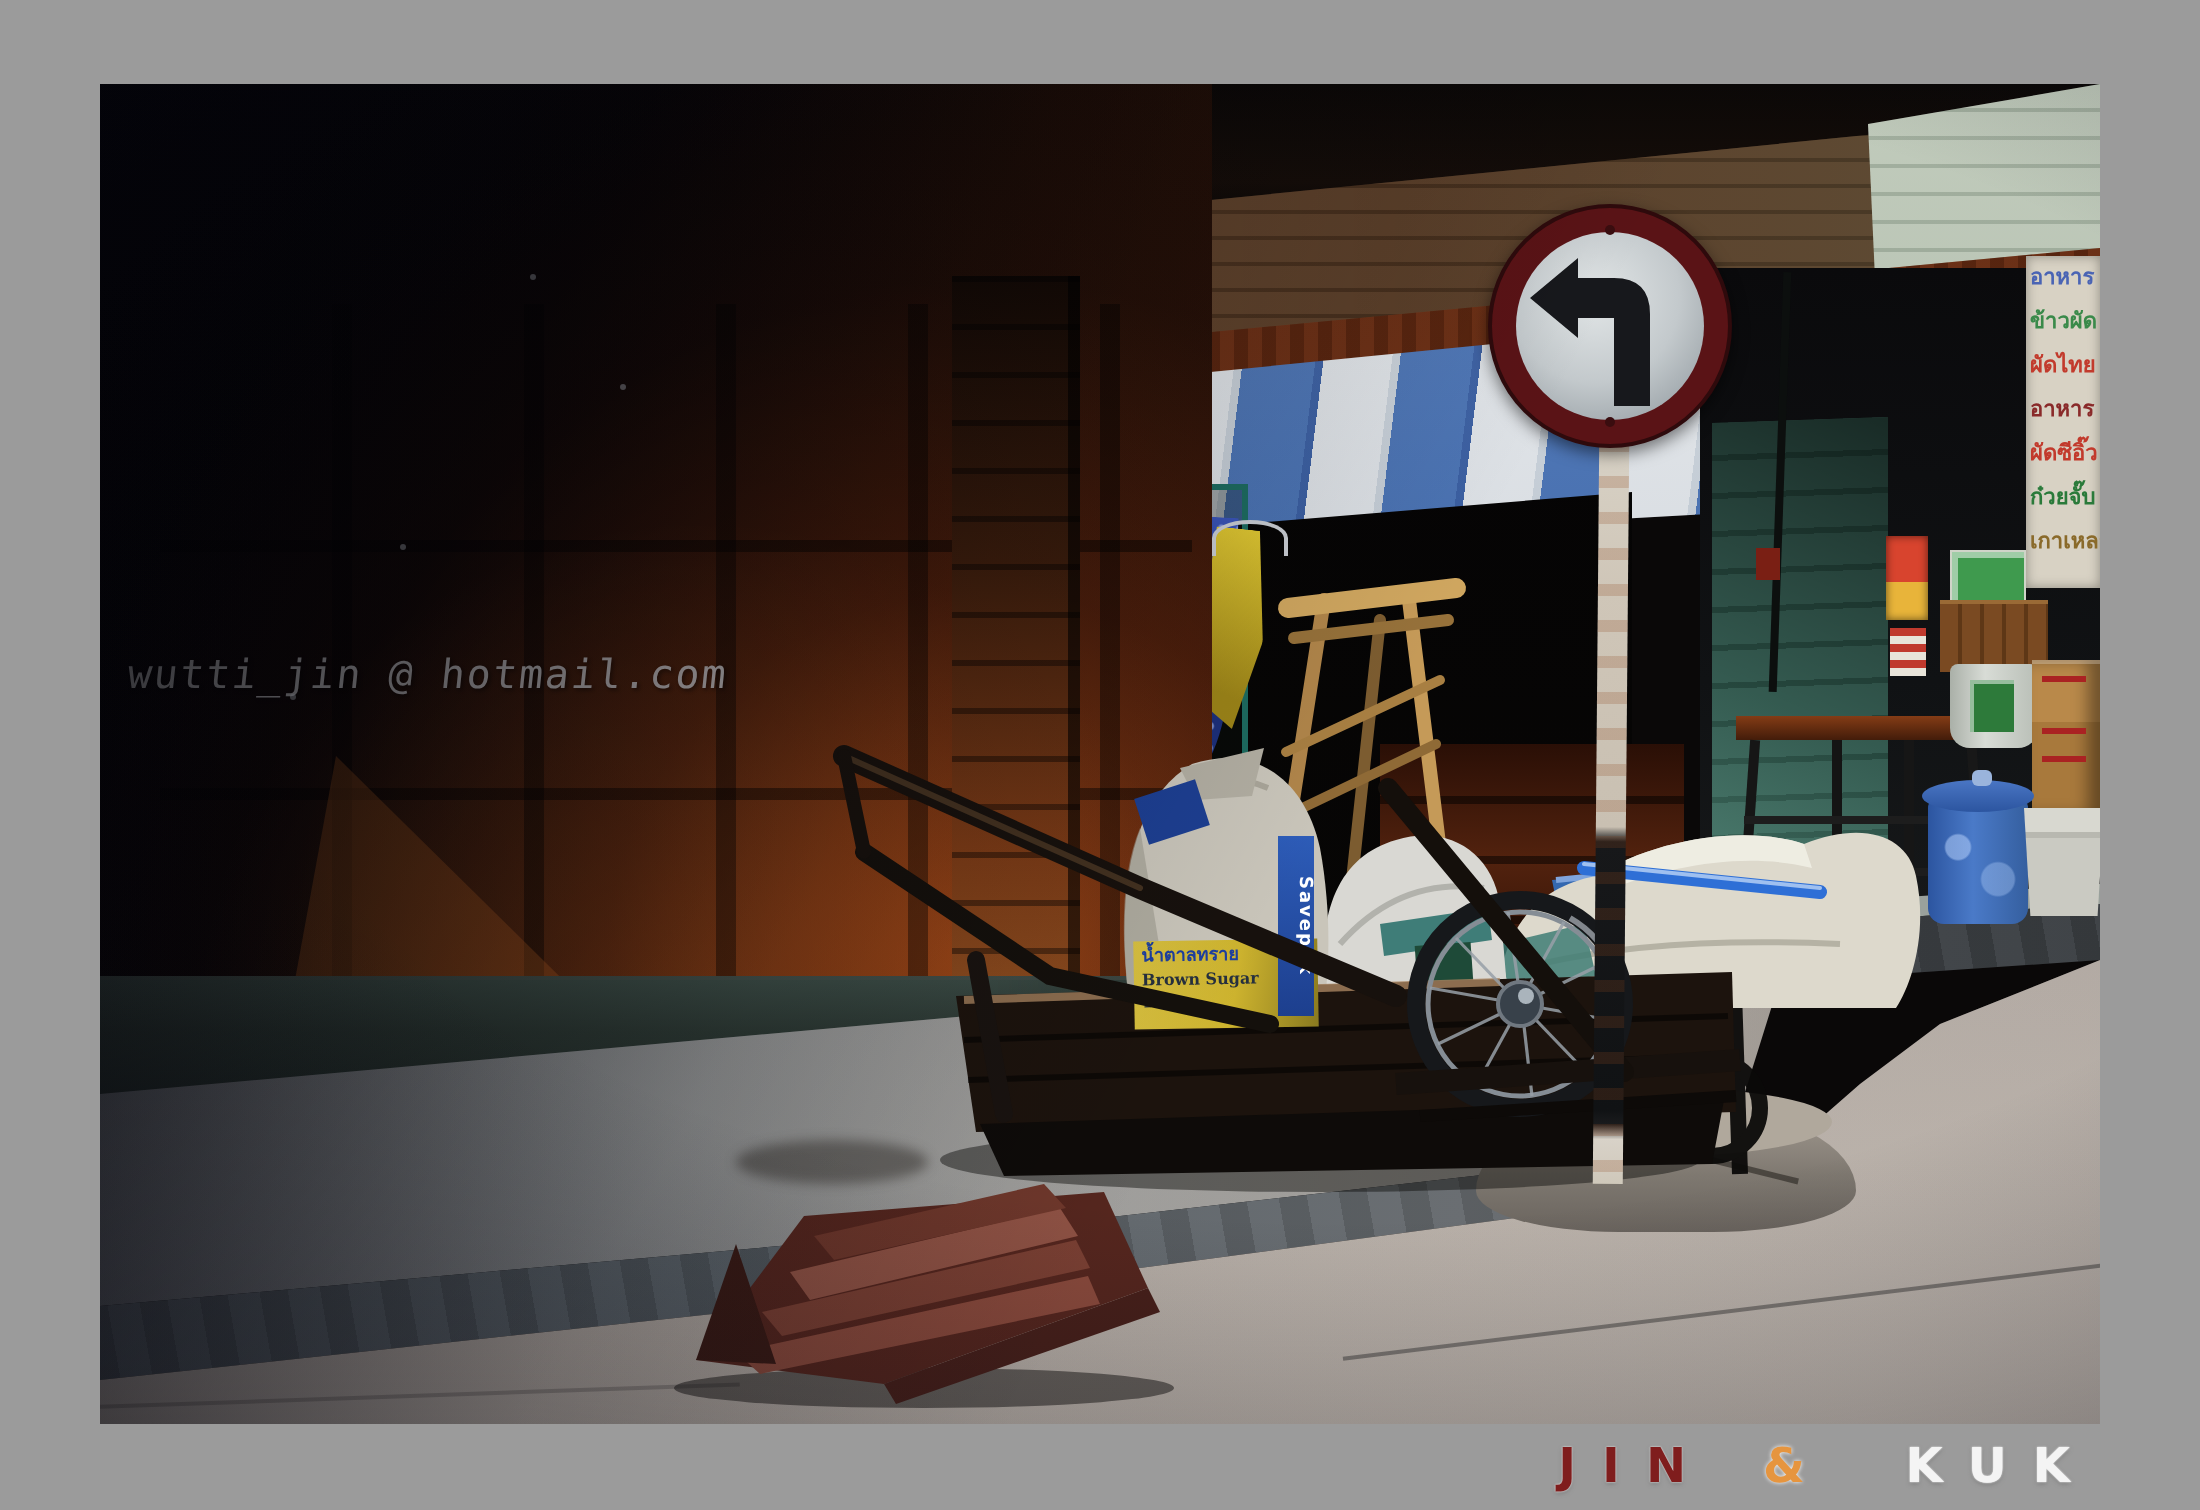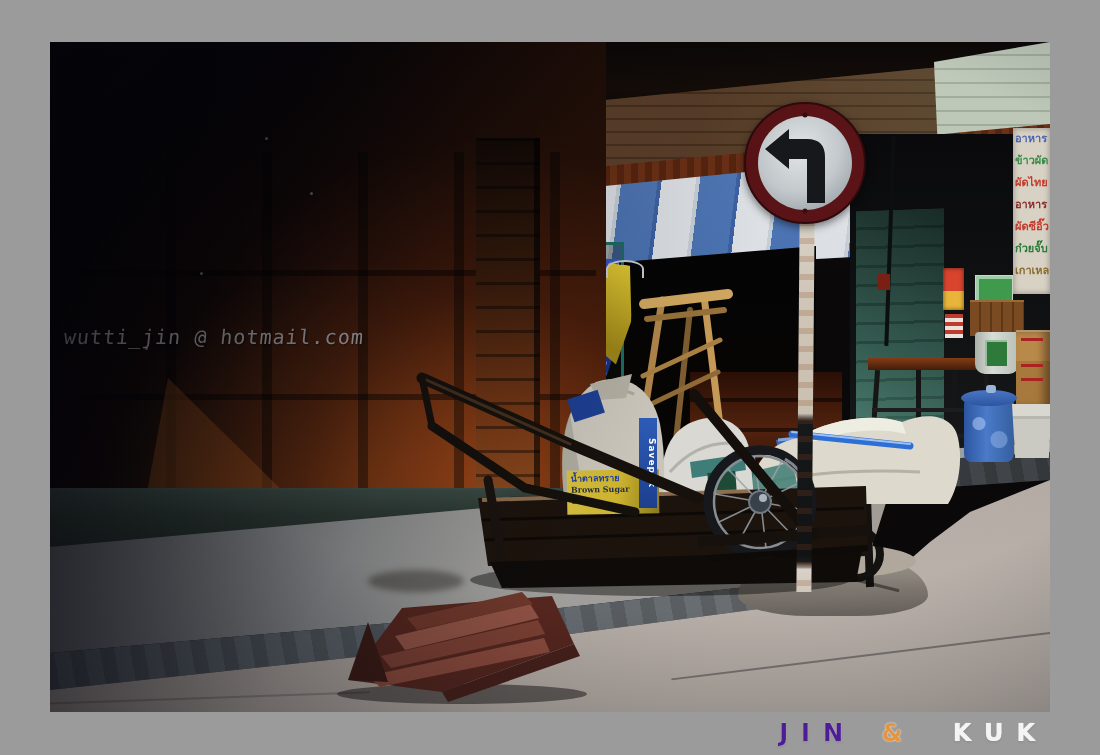--- a/index.html
+++ b/index.html
@@ -398,16 +398,16 @@
 
   <div class="watermark" style="color: rgb(201, 201, 205);">wutti_jin @ hotmail.com</div>
   <div class="speck" style="left:215px;top:95px;"></div>
   <div class="speck" style="left:150px;top:230px;"></div>
   <div class="speck" style="left:95px;top:305px;"></div>
   <div class="speck" style="left:260px;top:150px;"></div>
   <div class="vignette"></div>
 </div>
 
 <div class="caption">
-  <span style="color: #4c1d95;">JIN</span>
+  <span style="color: #7f1d1d;">JIN</span>
   <span class="cap-sym" style="color: rgb(230, 149, 63);">&amp;</span>
   <span style="color: rgb(244, 244, 244);">KUK</span>
 </div>
 
 </body></html>

